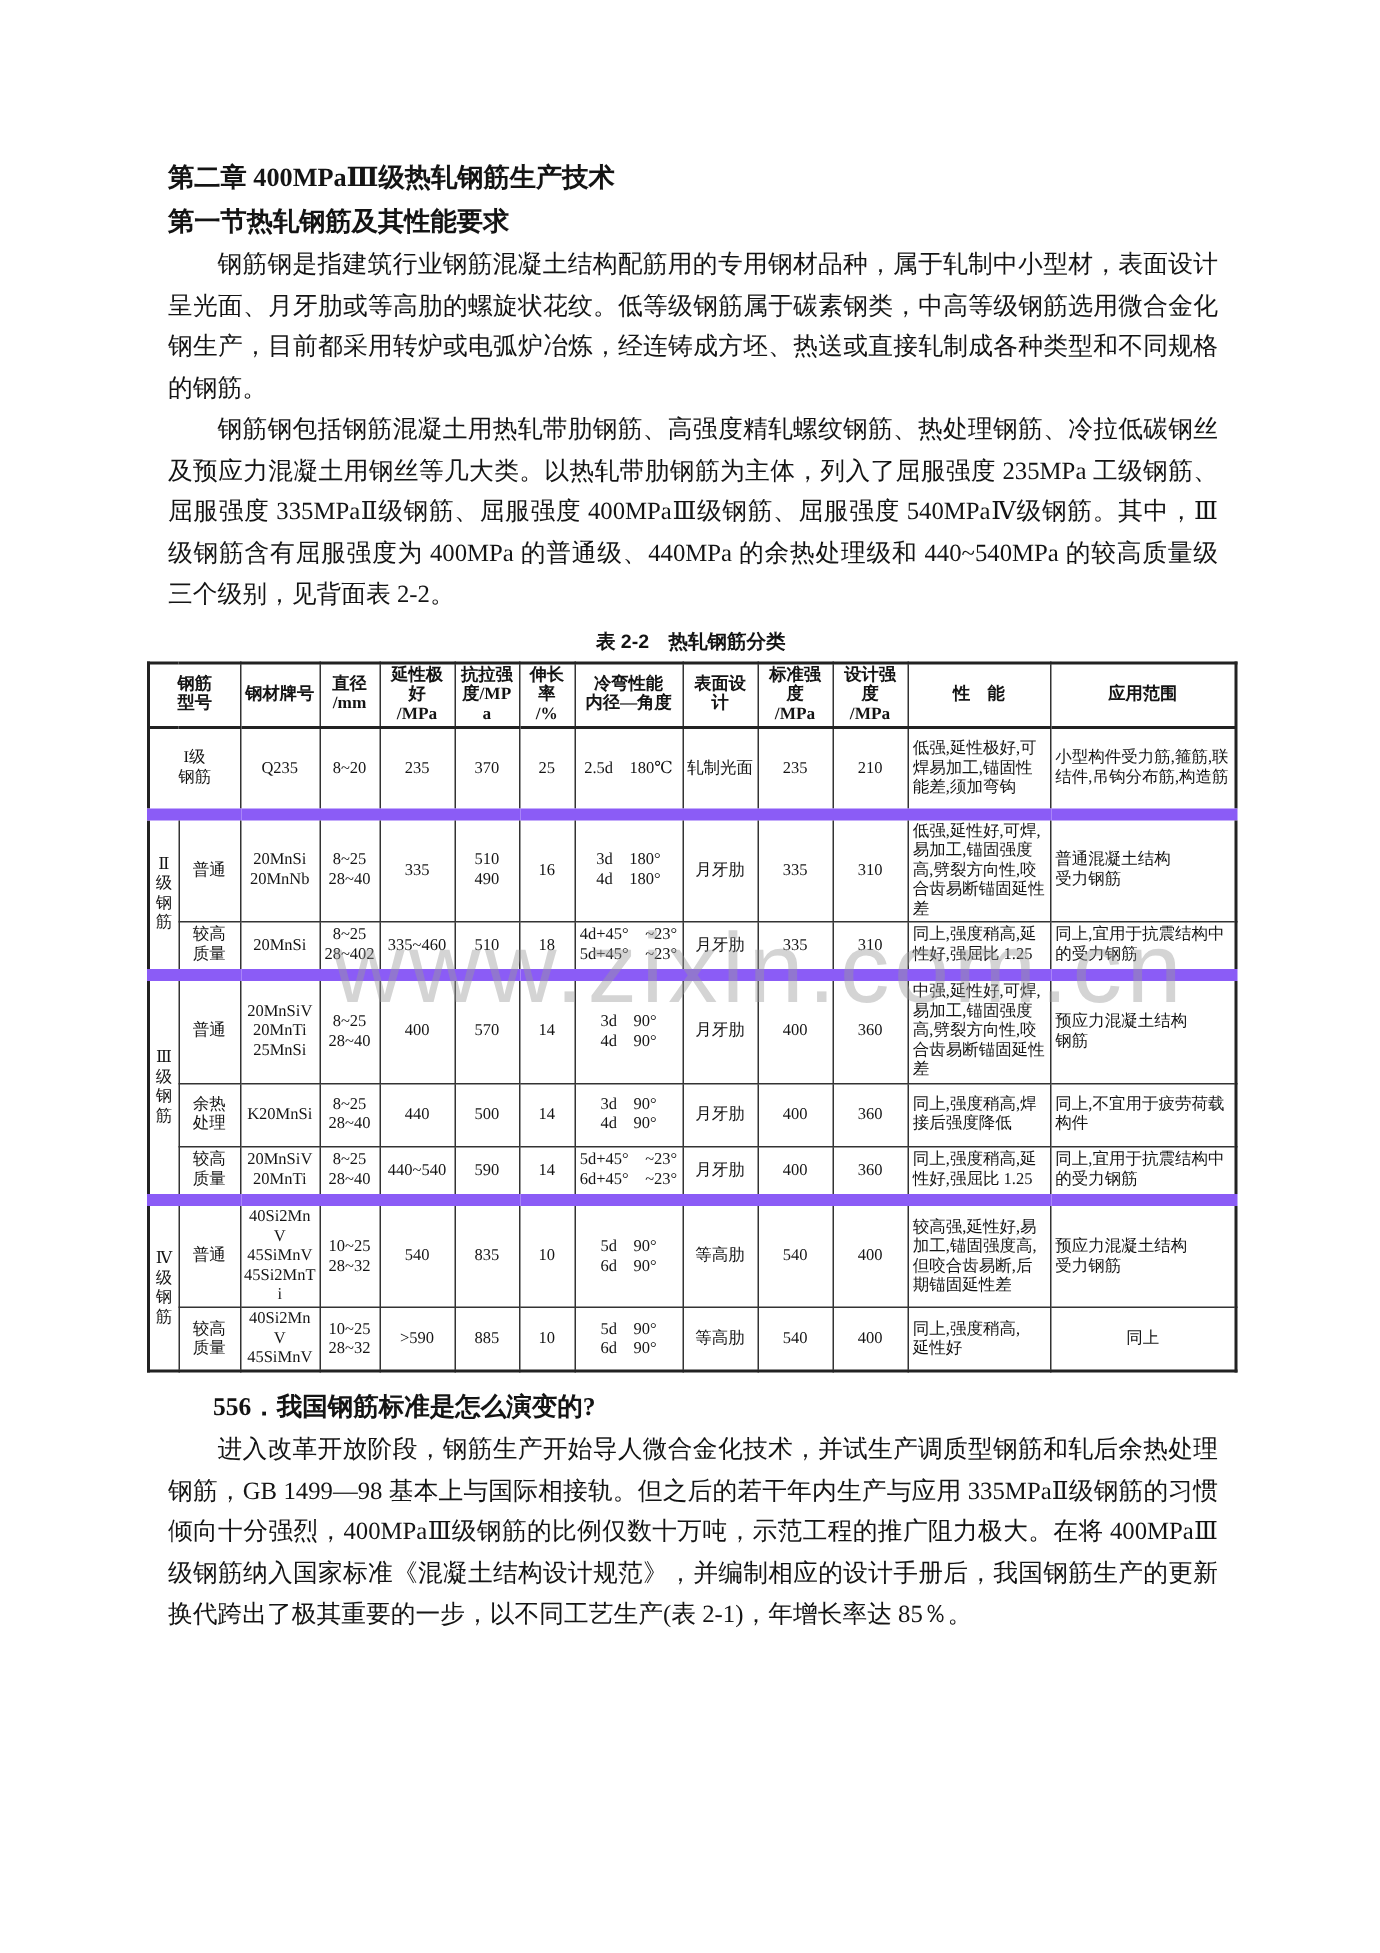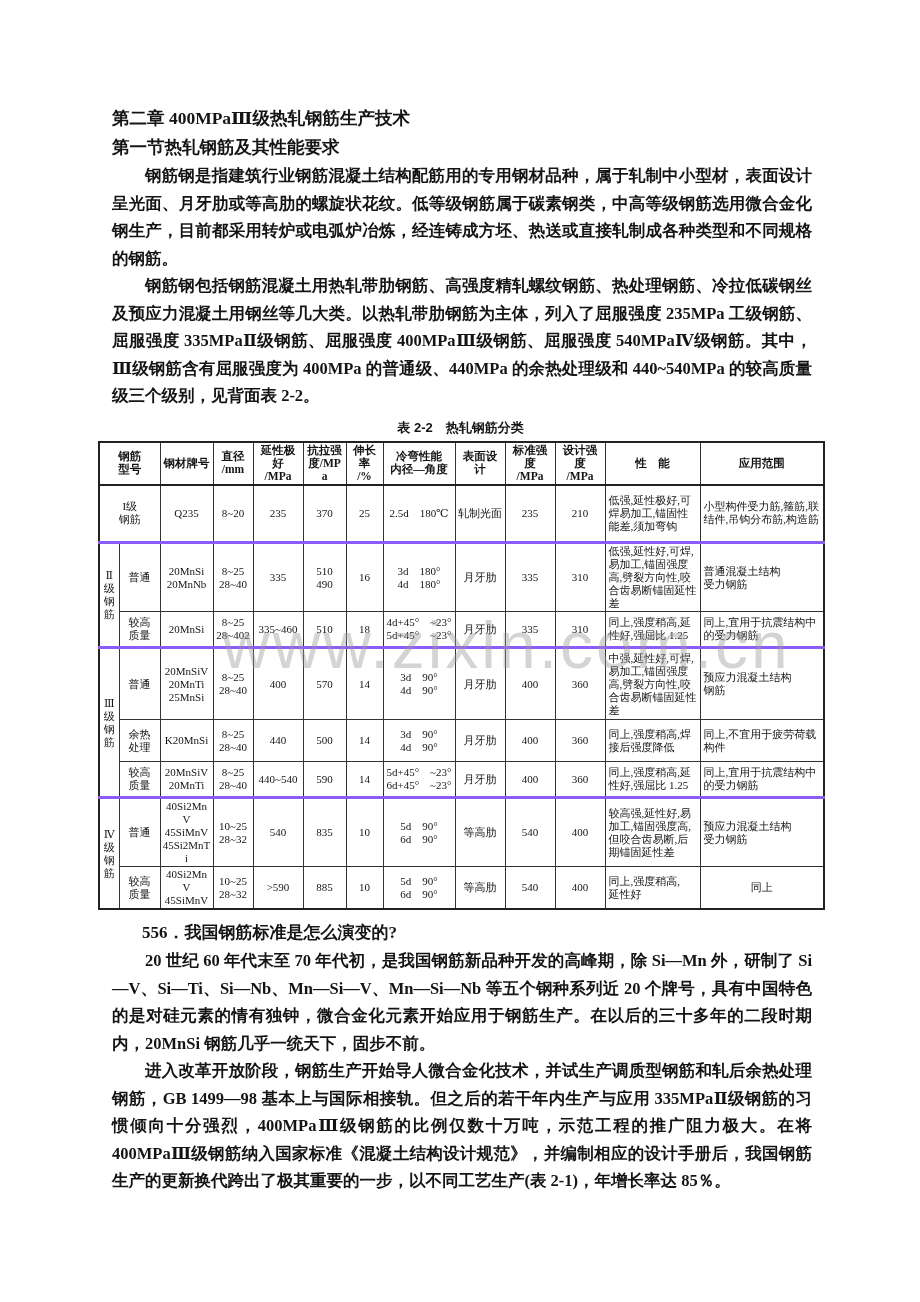--- a/index.html
+++ b/index.html
@@ -1,32 +1,32 @@
 <!DOCTYPE html>
 <html><head>
 <meta charset="utf-8">
 <style>
   html,body{margin:0;padding:0;background:#ffffff;}
   body{width:920px;height:1302px;position:relative;overflow:hidden;
        font-family:"Liberation Serif","DejaVu Serif",serif;color:#141414;}
   .page{position:absolute;left:112px;top:104px;width:700px;}
   .h-chapter,.h-section{font-size:17.5px;font-weight:bold;line-height:29px;margin:0;}
   .h-question{font-size:17px;font-weight:bold;line-height:29px;margin:0 0 0 30px;}
-  p.body{margin:0;font-size:16.5px;line-height:27.5px;text-align:justify;text-indent:2em;font-weight:bold;}
+  p.body{margin:0;font-size:16.5px;line-height:27.5px;text-align:justify;text-indent:2em;}
   .tbl-wrap{margin:9px 0 4px -14px;width:725px;position:relative;}
   .tbl-title{text-align:center;font-weight:bold;font-size:13px;margin:0 0 4px 0;
              font-family:"Liberation Sans","DejaVu Sans",sans-serif;}
   table.cls{border-collapse:collapse;table-layout:fixed;width:725px;
             font-size:11px;line-height:13px;border:2px solid #222;}
   table.cls th,table.cls td{border:1px solid #333;padding:1px 2px;text-align:center;
             vertical-align:middle;white-space:pre-line;word-break:break-all;overflow:hidden;}
   table.cls thead th{font-weight:bold;border-bottom:2px solid #222;font-size:11.5px;}
   table.cls td.perf,table.cls td.app{text-align:left;padding:1px 3px;}
   table.cls td.ctr{text-align:center;}
-  tr.grp td{border-top:3px solid #8b5cf6;}
+  tr.grp td{border-top:8px solid #8b5cf6;}
   .watermark{position:absolute;left:222px;top:607px;z-index:6;pointer-events:none;
              font-family:"Liberation Sans","DejaVu Sans",sans-serif;font-size:66px;
              color:#9a9a9a;opacity:.42;letter-spacing:3px;white-space:nowrap;}
   .q556{margin-top:8px;}
 </style>
 </head>
 <body>
 
 <div class="page">
 
@@ -232,18 +232,17 @@
           <td>400</td>
           <td class="perf">同上,强度稍高,
 延性好</td>
           <td class="app ctr">同上</td>
         </tr>
       </tbody>
     </table>
   </div>
 
   <h3 class="h-question q556">556．我国钢筋标准是怎么演变的?</h3>
-  <p class="body">20 世纪 60 年代末至 70 年代初，是我国钢筋新品种开发的高峰期，除 Si—Mn 外，研制了 Si—V、Si—Ti、Si—Nb、Mn—Si—V、Mn—Si—Nb 等五个钢种系列近 20 个牌号，具有中国特色的是对硅元素的情有独钟，微合金化元素开始应用于钢筋生产。在以后的三十多年的二段时期内，20MnSi 钢筋几乎一统天下，固步不前。</p>
   <p class="body">进入改革开放阶段，钢筋生产开始导人微合金化技术，并试生产调质型钢筋和轧后余热处理钢筋，GB 1499—98 基本上与国际相接轨。但之后的若干年内生产与应用 335MPaⅡ级钢筋的习惯倾向十分强烈，400MPaⅢ级钢筋的比例仅数十万吨，示范工程的推广阻力极大。在将 400MPaⅢ级钢筋纳入国家标准《混凝土结构设计规范》，并编制相应的设计手册后，我国钢筋生产的更新换代跨出了极其重要的一步，以不同工艺生产(表 2-1)，年增长率达 85％。</p>
 
 </div>
 
 <div class="watermark">www.zixin.com.cn</div>
 
 </body></html>

